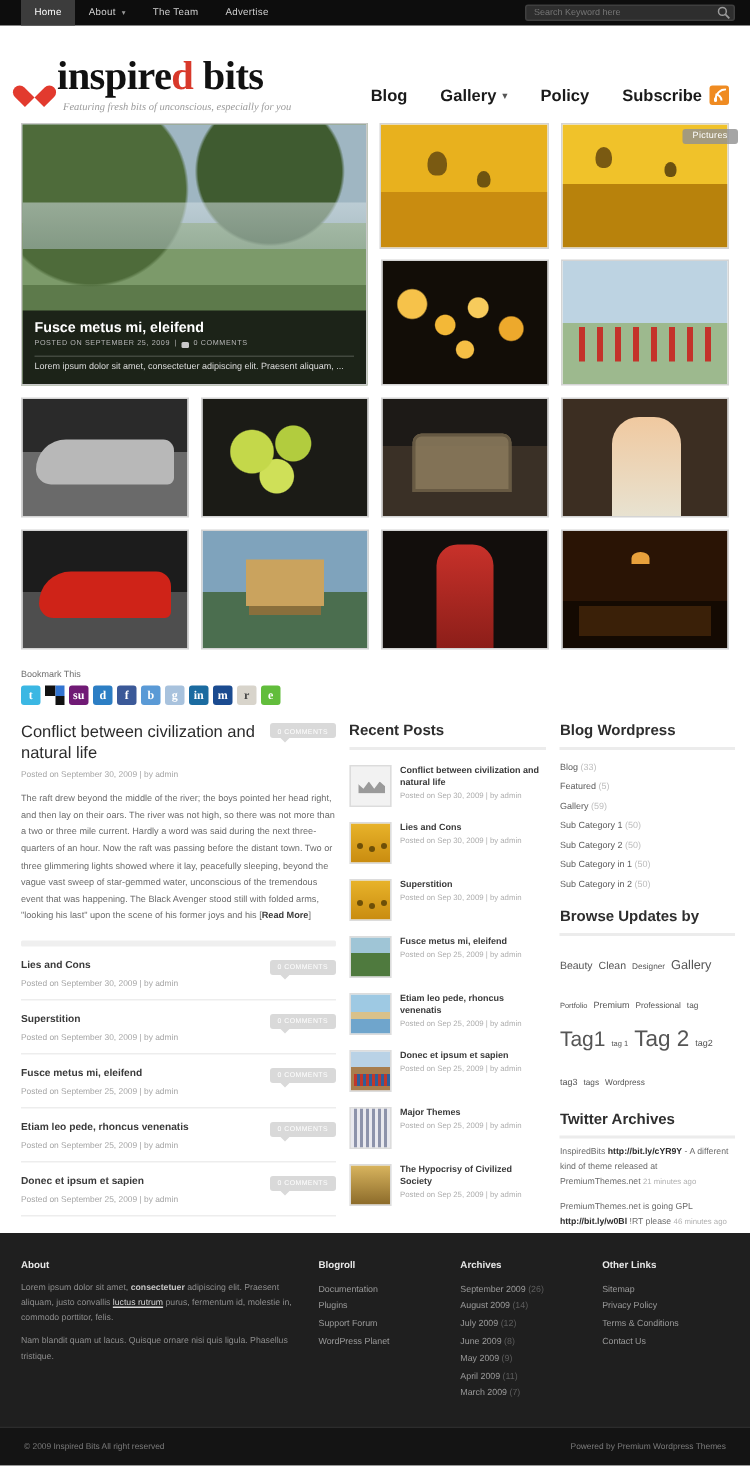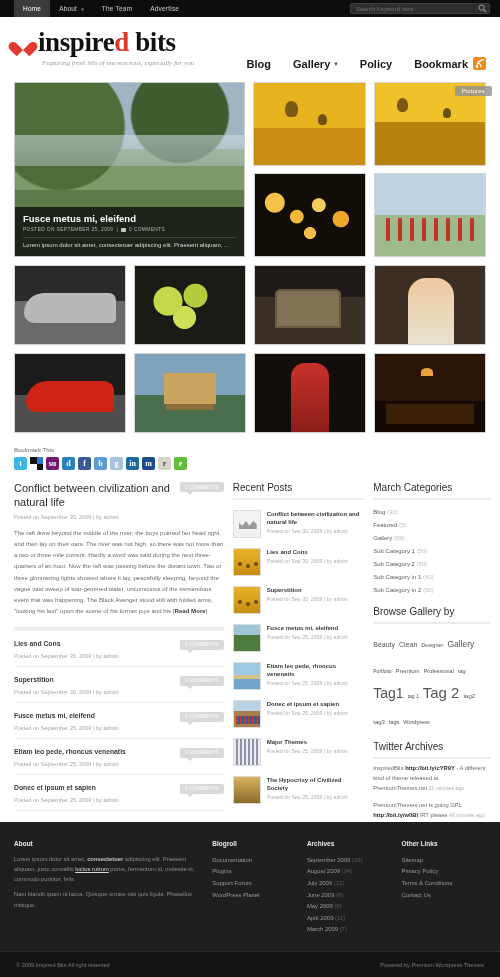--- a/index.html
+++ b/index.html
@@ -31,21 +31,21 @@
   .search-input {
     flex:1; background:transparent; border:0; outline:0;
     font-size:6px; color:#8d8d8d; padding-left:5px;
     font-family:"Liberation Sans", sans-serif;
   }
   .search-btn { width:14px; height:9px; display:flex; align-items:center; justify-content:center; }
   .search-btn svg { display:block; }
 
   
   .header { height:65px; position:relative; padding:12px 10px 0 14px; display:flex; }
-  .brand { display:flex; align-items:flex-start; }
+  .brand { display:flex; align-items:center; }
   .heart { width:18px; height:16px; position:relative; margin-top:7px; margin-right:6px; }
   .heart:before, .heart:after {
     content:""; position:absolute; top:0; width:9px; height:14px;
     background:#e23a2e; border-radius:9px 9px 0 0;
   }
   .heart:before { left:9px; transform:rotate(45deg); transform-origin:0 100%; }
   .heart:after { left:0; transform:rotate(-45deg); transform-origin:100% 100%; }
   .brand-text { line-height:1; }
   .logo {
     font-family:"Liberation Serif", serif; font-size:27px; font-weight:700;
@@ -187,21 +187,21 @@
   .post-body { font-size:6.1px; line-height:1.85; color:#6b6b6b; margin-top:7px; text-align:left; }
   .post-body a { color:#3b3b3b; font-weight:700; text-decoration:none; }
   .divider { height:4px; background:#efefef; margin:10px 0 0 0; border-radius:1px;}
 
   .list-item { padding:9px 0 7px 0; border-bottom:1px solid #ededed; }
   .li-head { display:flex; justify-content:space-between; align-items:flex-start; }
   .li-title { font-size:6.8px; font-weight:700; color:#3a3a3a; }
   .li-meta { font-size:5.6px; color:#a5a5a5; margin-top:3px; }
 
   
-  .widget-title { font-size:10px; color:#2e2e2e; font-weight:400; padding-bottom:5px; }
+  .widget-title { font-size:10px; color:#2e2e2e; font-weight:700; padding-bottom:5px; }
   .widget-rule { height:2px; background:#ececec; margin-bottom:5px; }
   .rp-item { display:flex; gap:6px; padding:5px 0; }
   .rp-thumb { width:28px; height:28px; flex:none; border:1px solid #dcdcdc; overflow:hidden; position:relative; background:#eee;}
   .rp-text { flex:1; }
   .rp-title { font-size:6px; font-weight:700; color:#3a3a3a; line-height:1.35; }
   .rp-meta { font-size:5.2px; color:#aeaeae; margin-top:2px; }
   .th.crown { background:#f2f2f2; }
   .th.crown:after { content:""; position:absolute; left:5px; top:10px; width:18px; height:8px;
      background:#9a9a9a; clip-path:polygon(0 100%,0 20%,20% 60%,40% 0,60% 60%,80% 0,100% 40%,100% 100%); }
   .th.gold { background:linear-gradient(#e8b32a,#c98c10); }
@@ -289,21 +289,21 @@
           <span>Blog</span>
         </div>
         <div class="mainnav-item">
           <span>Gallery</span>
           <span class="caret">▾</span>
         </div>
         <div class="mainnav-item">
           <span>Policy</span>
         </div>
         <div class="mainnav-item">
-          <span>Bookmark</span>
+          <span>Subscribe</span>
           <span class="rss-icon">
             <svg class="rss-arc" width="9" height="9" viewBox="0 0 9 9">
               <path d="M1 8 A7 7 0 0 1 8 1" stroke="#fff" stroke-width="1.3" fill="none" transform="translate(0,-0.5)"></path>
               <path d="M1 5 A4 4 0 0 1 5 9" stroke="#fff" stroke-width="1.3" fill="none" transform="translate(0,-1)"></path>
             </svg>
           </span>
         </div>
       </nav>
   </div>
 
@@ -516,33 +516,33 @@
             </div>
             <div class="rp-text">
               <div class="rp-title">The Hypocrisy of Civilized Society</div>
               <div class="rp-meta">Posted on Sep 25, 2009 | by admin</div>
             </div>
           </div>
         </div>
     </div>
 
     <div class="col-side">
-      <div class="widget-title">March Categories</div>
+      <div class="widget-title">Blog Wordpress</div>
       <div class="widget-rule"></div>
       <ul class="cat-list" id="catlist">
           <li><span>Blog </span><span class="count">(33)</span></li>
           <li><span>Featured </span><span class="count">(5)</span></li>
           <li><span>Gallery </span><span class="count">(59)</span></li>
           <li><span>Sub Category 1 </span><span class="count">(50)</span></li>
           <li><span>Sub Category 2 </span><span class="count">(50)</span></li>
           <li><span>Sub Category in 1 </span><span class="count">(50)</span></li>
           <li><span>Sub Category in 2 </span><span class="count">(50)</span></li>
         </ul>
 
-      <div class="widget-title" style="margin-top:10px;">Browse Gallery by</div>
+      <div class="widget-title" style="margin-top:10px;">Browse Updates by</div>
       <div class="widget-rule"></div>
       <div class="tagcloud" id="tagcloud"><span style="font-size: 7px;">Beauty</span><span style="font-size: 7px;">Clean</span><span style="font-size: 5.5px;">Designer</span><span style="font-size: 8.5px;">Gallery</span><span style="font-size: 5px;">Portfolio</span><span style="font-size: 6px;">Premium</span><span style="font-size: 5.5px;">Professional</span><span style="font-size: 5.5px;">tag</span><span style="font-size: 14px;">Tag1</span><span style="font-size: 5px;">tag 1</span><span style="font-size: 15px;">Tag 2</span><span style="font-size: 6px;">tag2</span><span style="font-size: 6px;">tag3</span><span style="font-size: 5.5px;">tags</span><span style="font-size: 5.5px;">Wordpress</span></div>
 
       <div class="widget-title" style="margin-top:10px;">Twitter Archives</div>
       <div class="widget-rule"></div>
       <div id="twlist">
           <div class="tw-item"><span>InspiredBits </span><span class="lnk">http://bit.ly/cYR9Y</span><span> - A different kind of theme released at PremiumThemes.net </span><span class="ago">21 minutes ago</span></div>
           <div class="tw-item"><span>PremiumThemes.net is going GPL </span><span class="lnk">http://bit.ly/w0Bl</span><span> !RT please </span><span class="ago">46 minutes ago</span></div>
           <div class="tw-item"><span>Writing second post This one is about a theme release. #getInspired </span><span class="lnk"></span><span></span><span class="ago">about an hour ago</span></div>
         </div>

